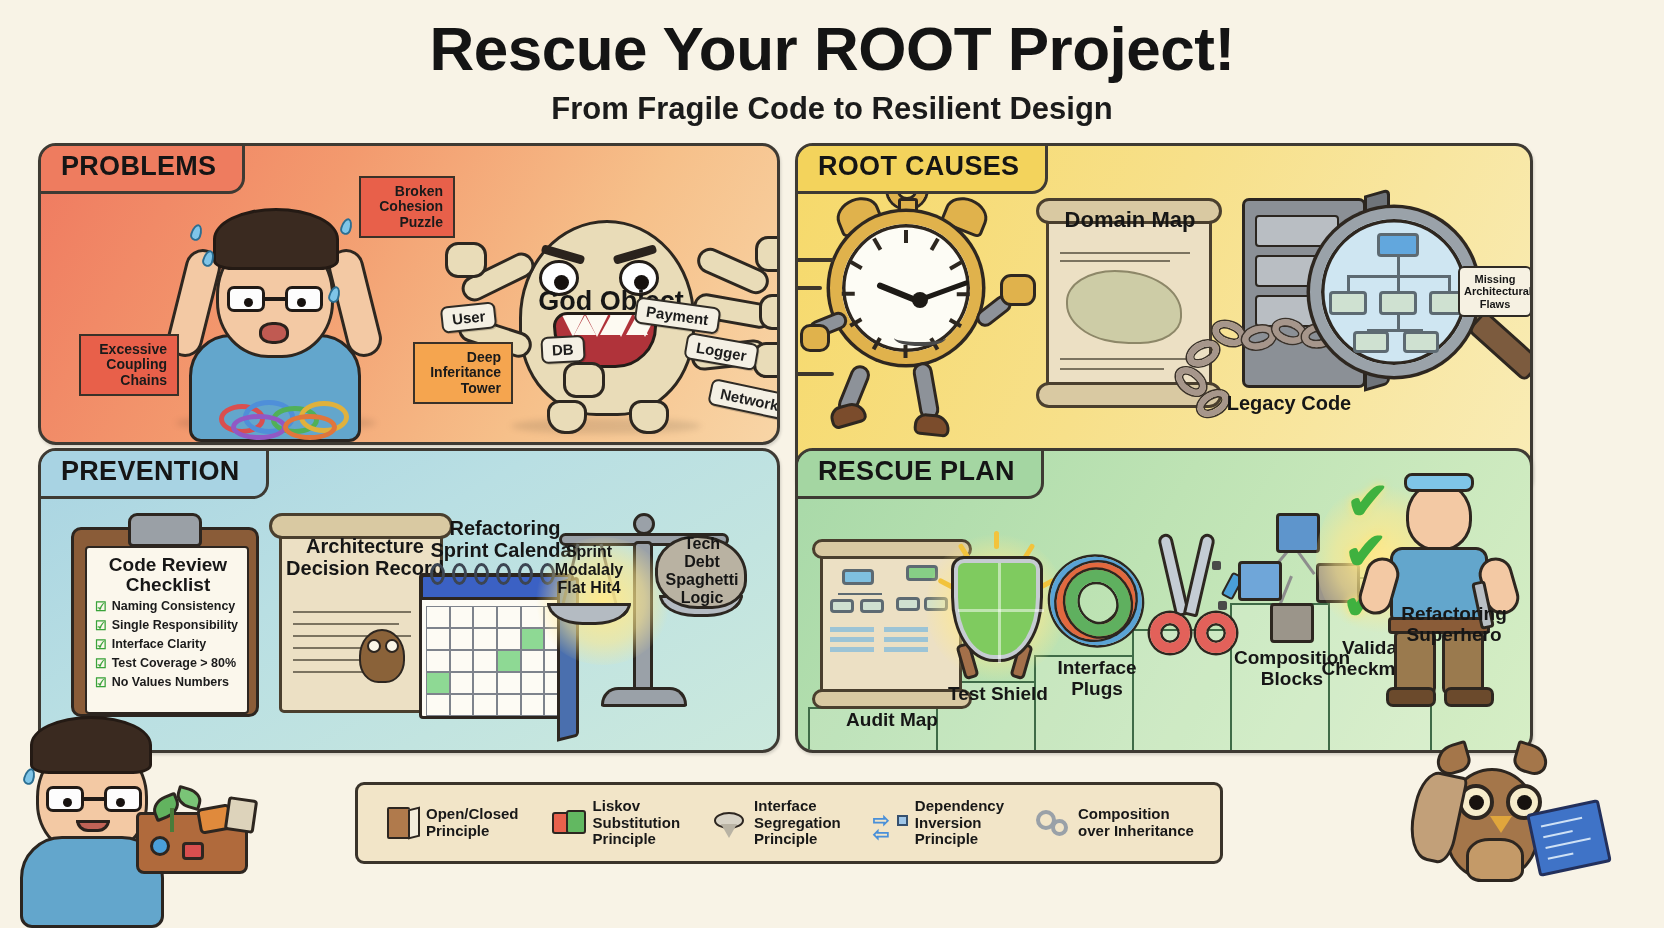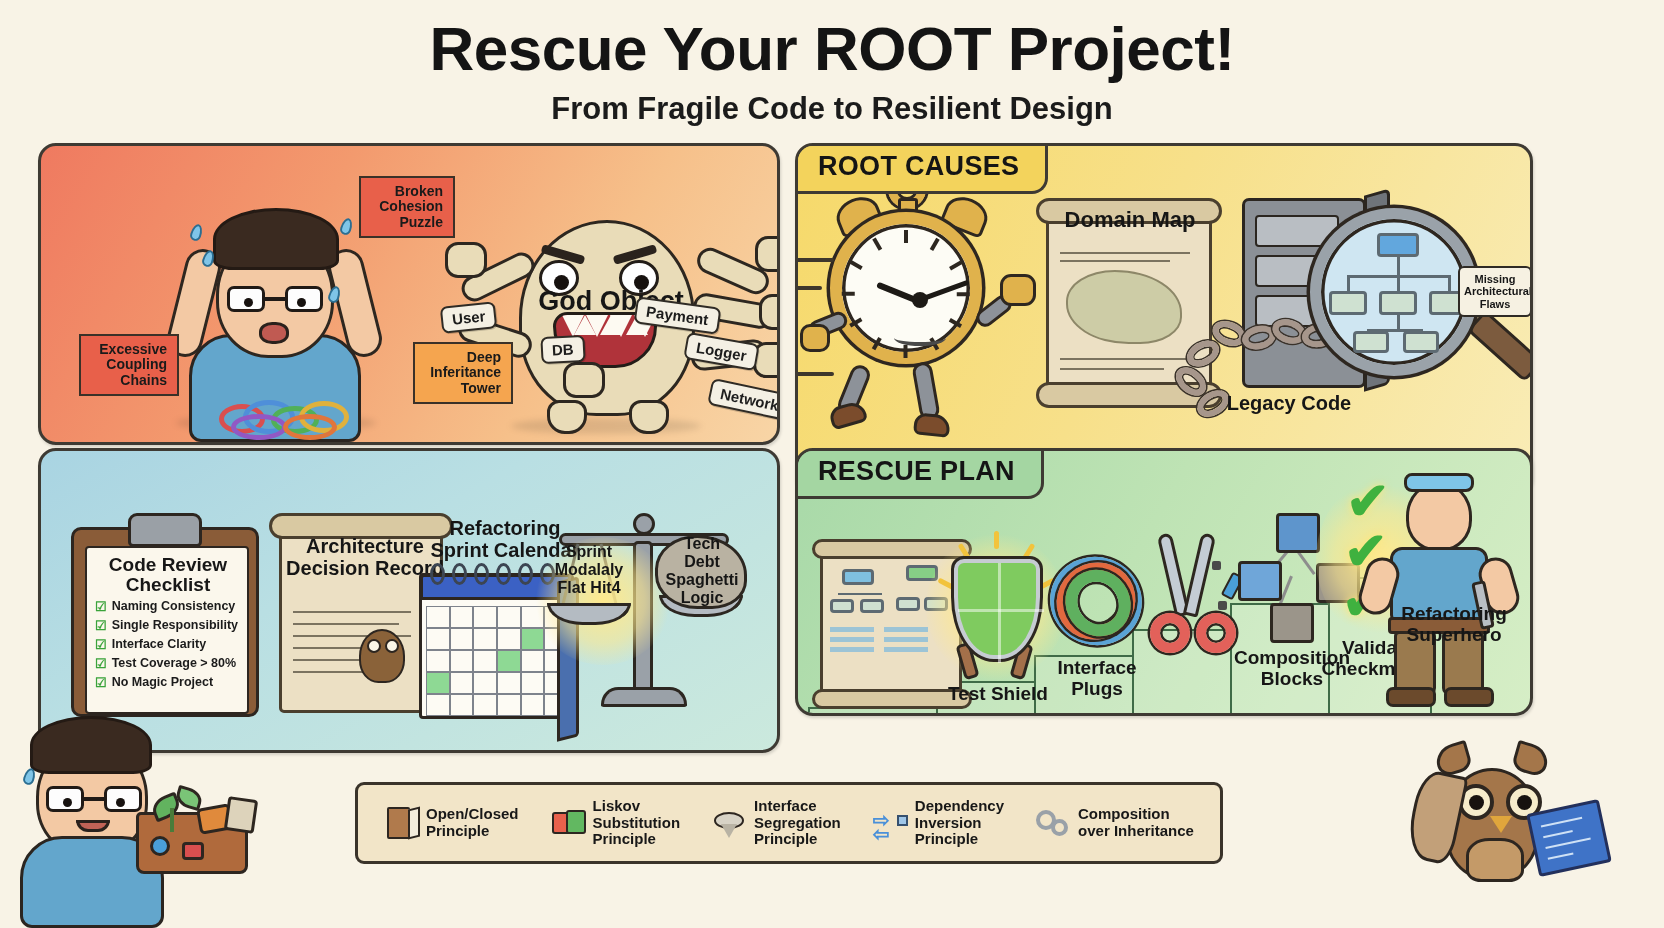--- a/index.html
+++ b/index.html
@@ -42,21 +42,21 @@
   #panel-problems .panel-head { background: #ee7c5f; }
 
   #panel-rootcauses { left: 795px; top: 143px; width: 738px; height: 352px;
     background: linear-gradient(115deg,#f6d96a 0%,#f7e08a 45%,#f9ecb6 100%); }
   #panel-rootcauses .panel-head { background: #f3d35c; }
 
   #panel-prevention { left: 38px; top: 448px; width: 742px; height: 305px;
     background: linear-gradient(150deg,#a9d4e2 0%,#b9dfe3 40%,#cbe9dd 100%); }
   #panel-prevention .panel-head { background: #a8d3e3; }
 
-  #panel-rescue { left: 795px; top: 448px; width: 738px; height: 268px;
+  #panel-rescue { left: 795px; top: 448px; width: 738px; height: 305px;
     background: linear-gradient(120deg,#a8d9a8 0%,#bee3b4 45%,#d6eec6 100%); }
   #panel-rescue .panel-head { background: #a4d6a2; }
 
   
   .cap {
     position: absolute; font-weight: 800; color: #161616;
     text-align: center; line-height: 1.12; font-family: "Liberation Sans", sans-serif;
   }
   .flag {
     position: absolute; font-weight: 800; color: #1a1a1a; text-align: right;
@@ -251,20 +251,21 @@
 <body>
 
 <div class="canvas">
 
   <div class="title-wrap">
     <div class="main-title">Rescue Your ROOT Project!</div>
     <div class="sub-title">From Fragile Code to Resilient Design</div>
   </div>
 
   <div class="panel" id="panel-problems">
+    <div class="panel-head">PROBLEMS</div>
 
     <div>
       <div class="shadow-soft" style="left:135px;top:268px;width:200px;height:18px;"></div>
       <div class="torso" style="left:148px;top:188px;width:172px;height:108px;"></div>
       <div class="arm" style="left:135px;top:102px;width:36px;height:110px;transform:rotate(14deg);"></div>
       <div class="arm" style="left:296px;top:102px;width:36px;height:110px;transform:rotate(-14deg);"></div>
       <div class="dev-head" style="left:175px;top:86px;"></div>
       <div class="hair" style="left:172px;top:62px;"></div>
       <div class="glasses" style="left:186px;top:140px;">
         <span>
@@ -438,20 +439,21 @@
         <div class="uml-node" style="left:82px;top:112px;width:36px;height:22px;"></div>
       </div>
     </div>
     <div class="cap" style="left:660px;top:120px;width:74px;font-size:11px;white-space:pre-line;
                 background:#f6f1e2;border:2.5px solid #2f2b25;border-radius:6px;padding:5px 4px;">Missing
 Architectural
 Flaws</div>
   </div>
 
   <div class="panel" id="panel-prevention">
+    <div class="panel-head">PREVENTION</div>
 
     <div class="clipboard" style="left:30px;top:76px;padding-left:36px;">
       <div class="clip-top"></div>
       <div class="clip-paper">
         <div class="clip-title" style="white-space:pre-line;">Code Review
 Checklist</div>
         <div class="clip-item">
           <span class="chk">☑</span>
           <span>Naming Consistency</span>
         </div>
@@ -462,21 +464,21 @@
         <div class="clip-item">
           <span class="chk">☑</span>
           <span>Interface Clarity</span>
         </div>
         <div class="clip-item">
           <span class="chk">☑</span>
           <span>Test Coverage &gt; 80%</span>
         </div>
         <div class="clip-item">
           <span class="chk">☑</span>
-          <span>No Magic Project</span>
+          <span>No Values Numbers</span>
         </div>
       </div>
     </div>
 
     <div>
       <div class="scroll-paper" style="left:238px;top:72px;width:164px;height:190px;"></div>
       <div class="scroll-roll" style="left:228px;top:62px;width:184px;"></div>
       <div style="position:absolute;left:252px;top:160px;width:118px;height:2px;background:#7b7360;"></div>
       <div style="position:absolute;left:252px;top:172px;width:106px;height:2px;background:#7b7360;"></div>
       <div style="position:absolute;left:252px;top:184px;width:118px;height:2px;background:#7b7360;"></div>

